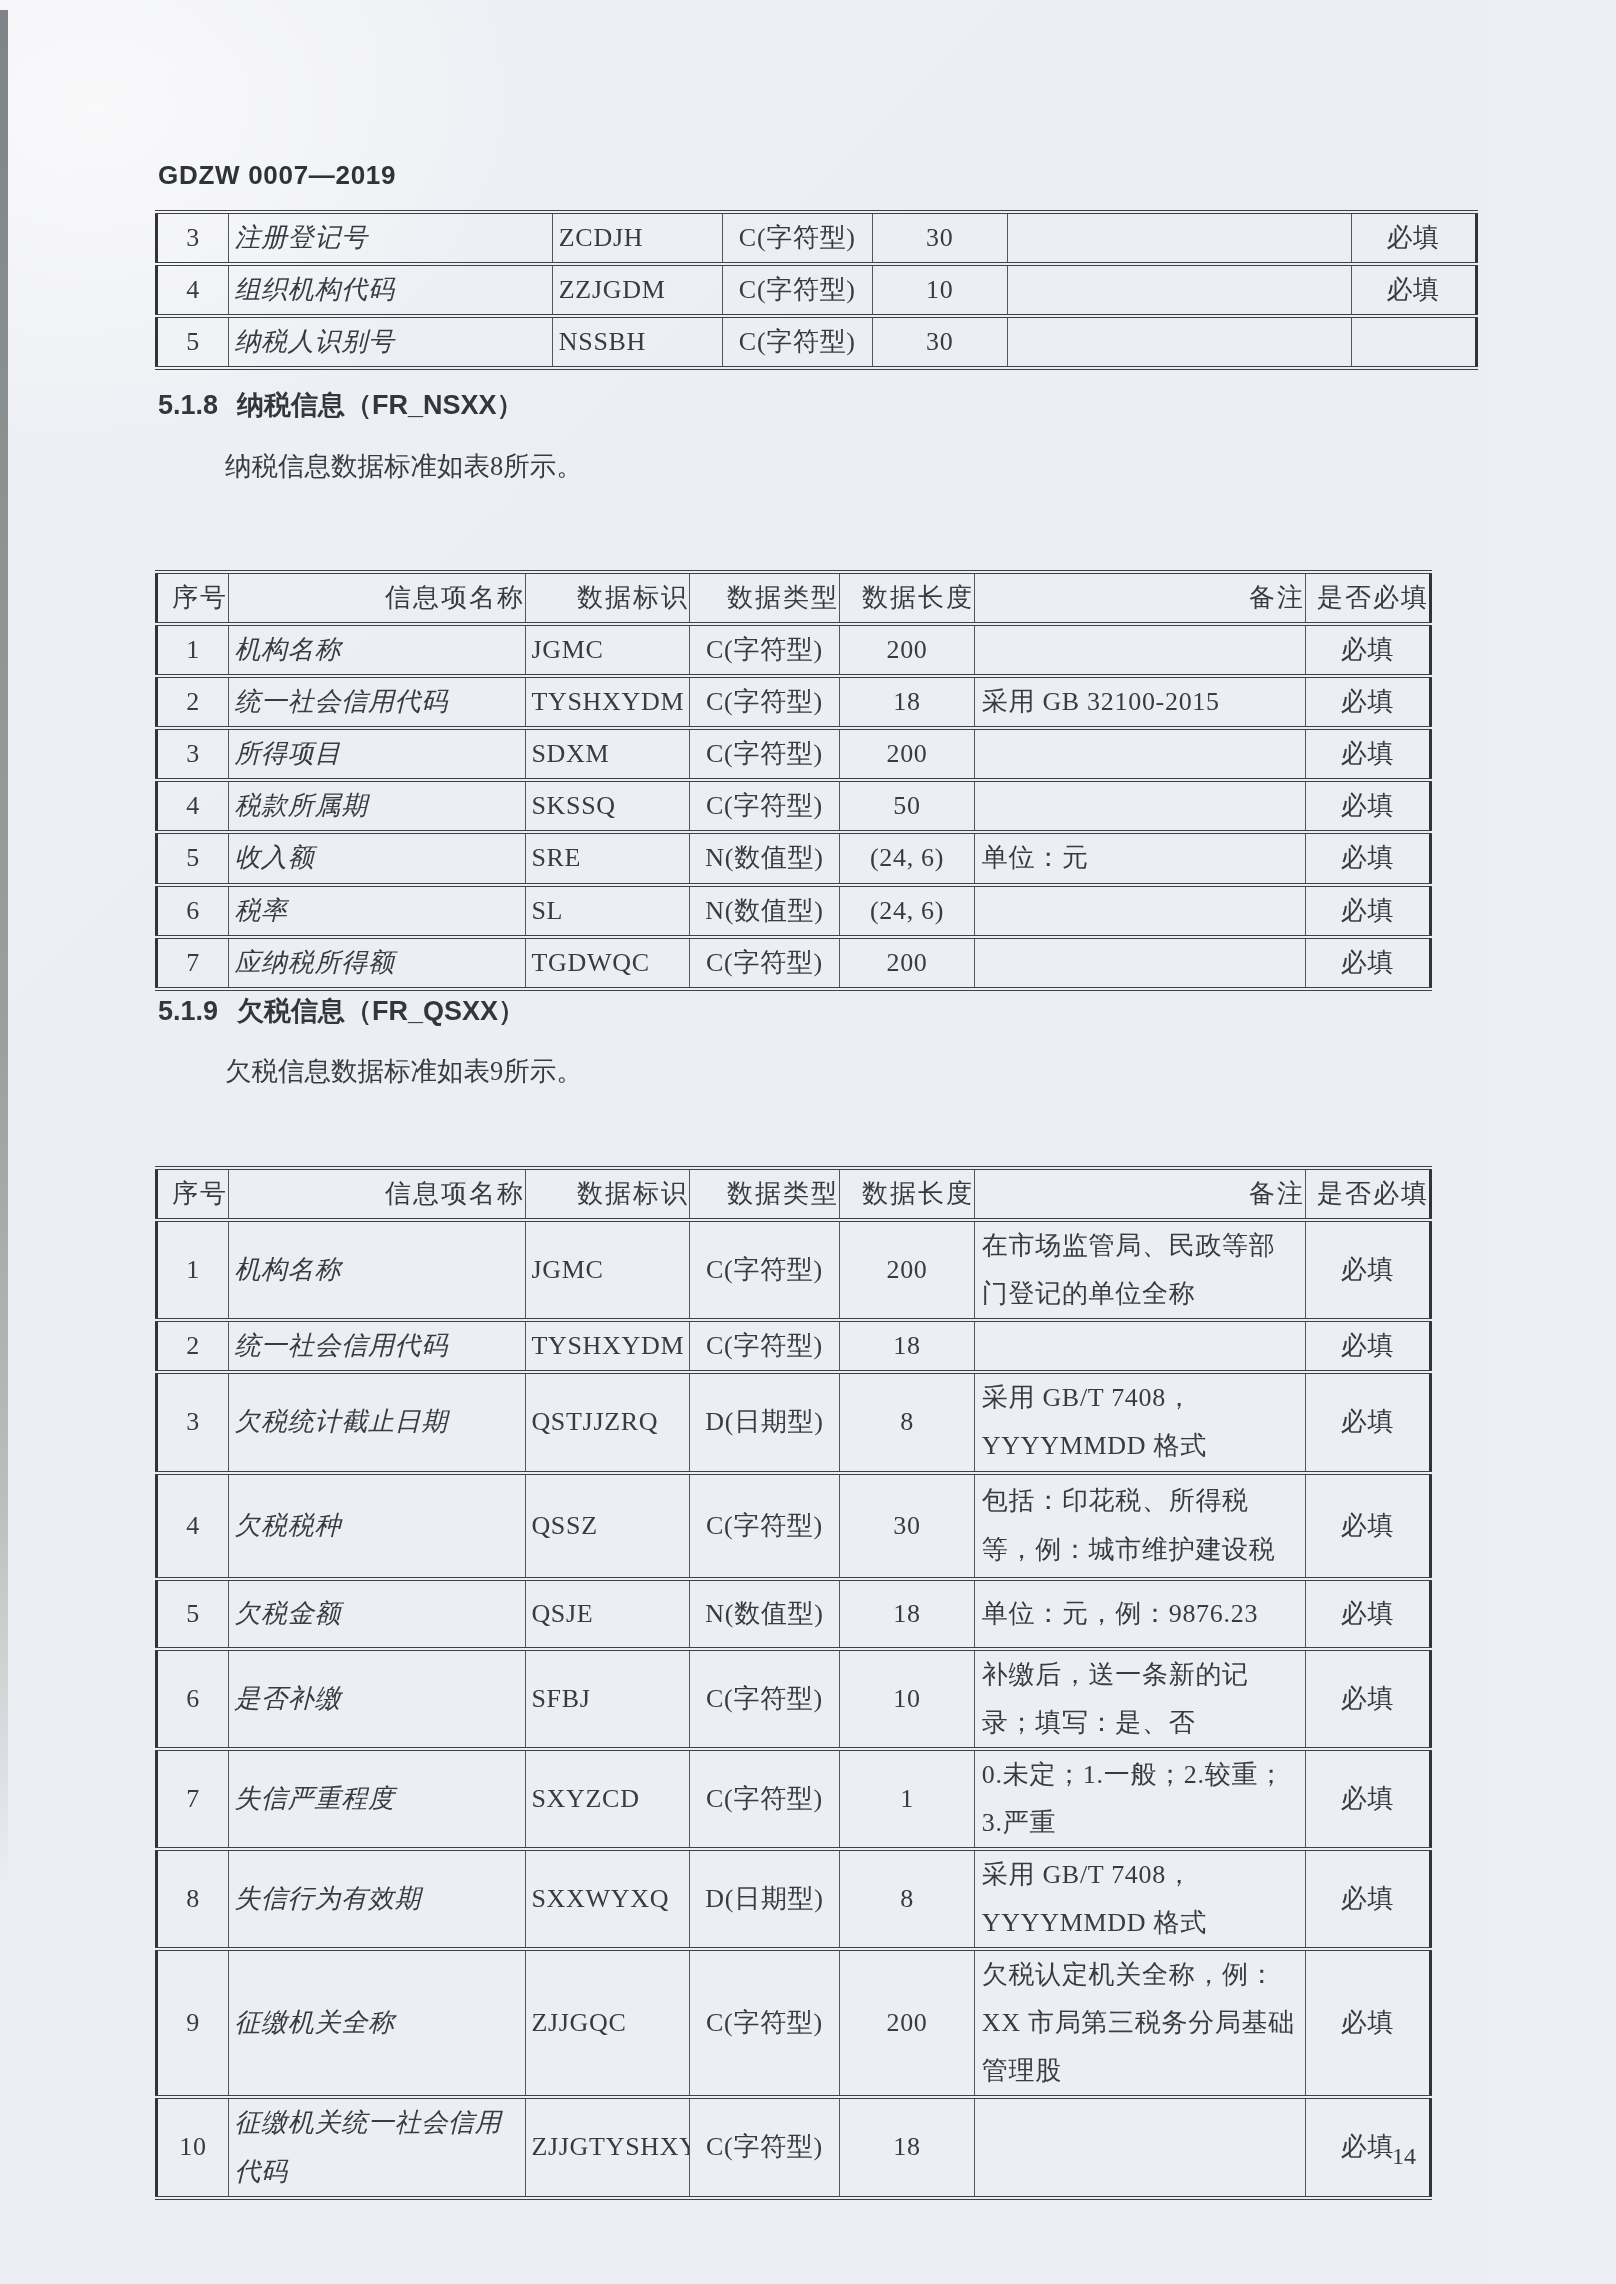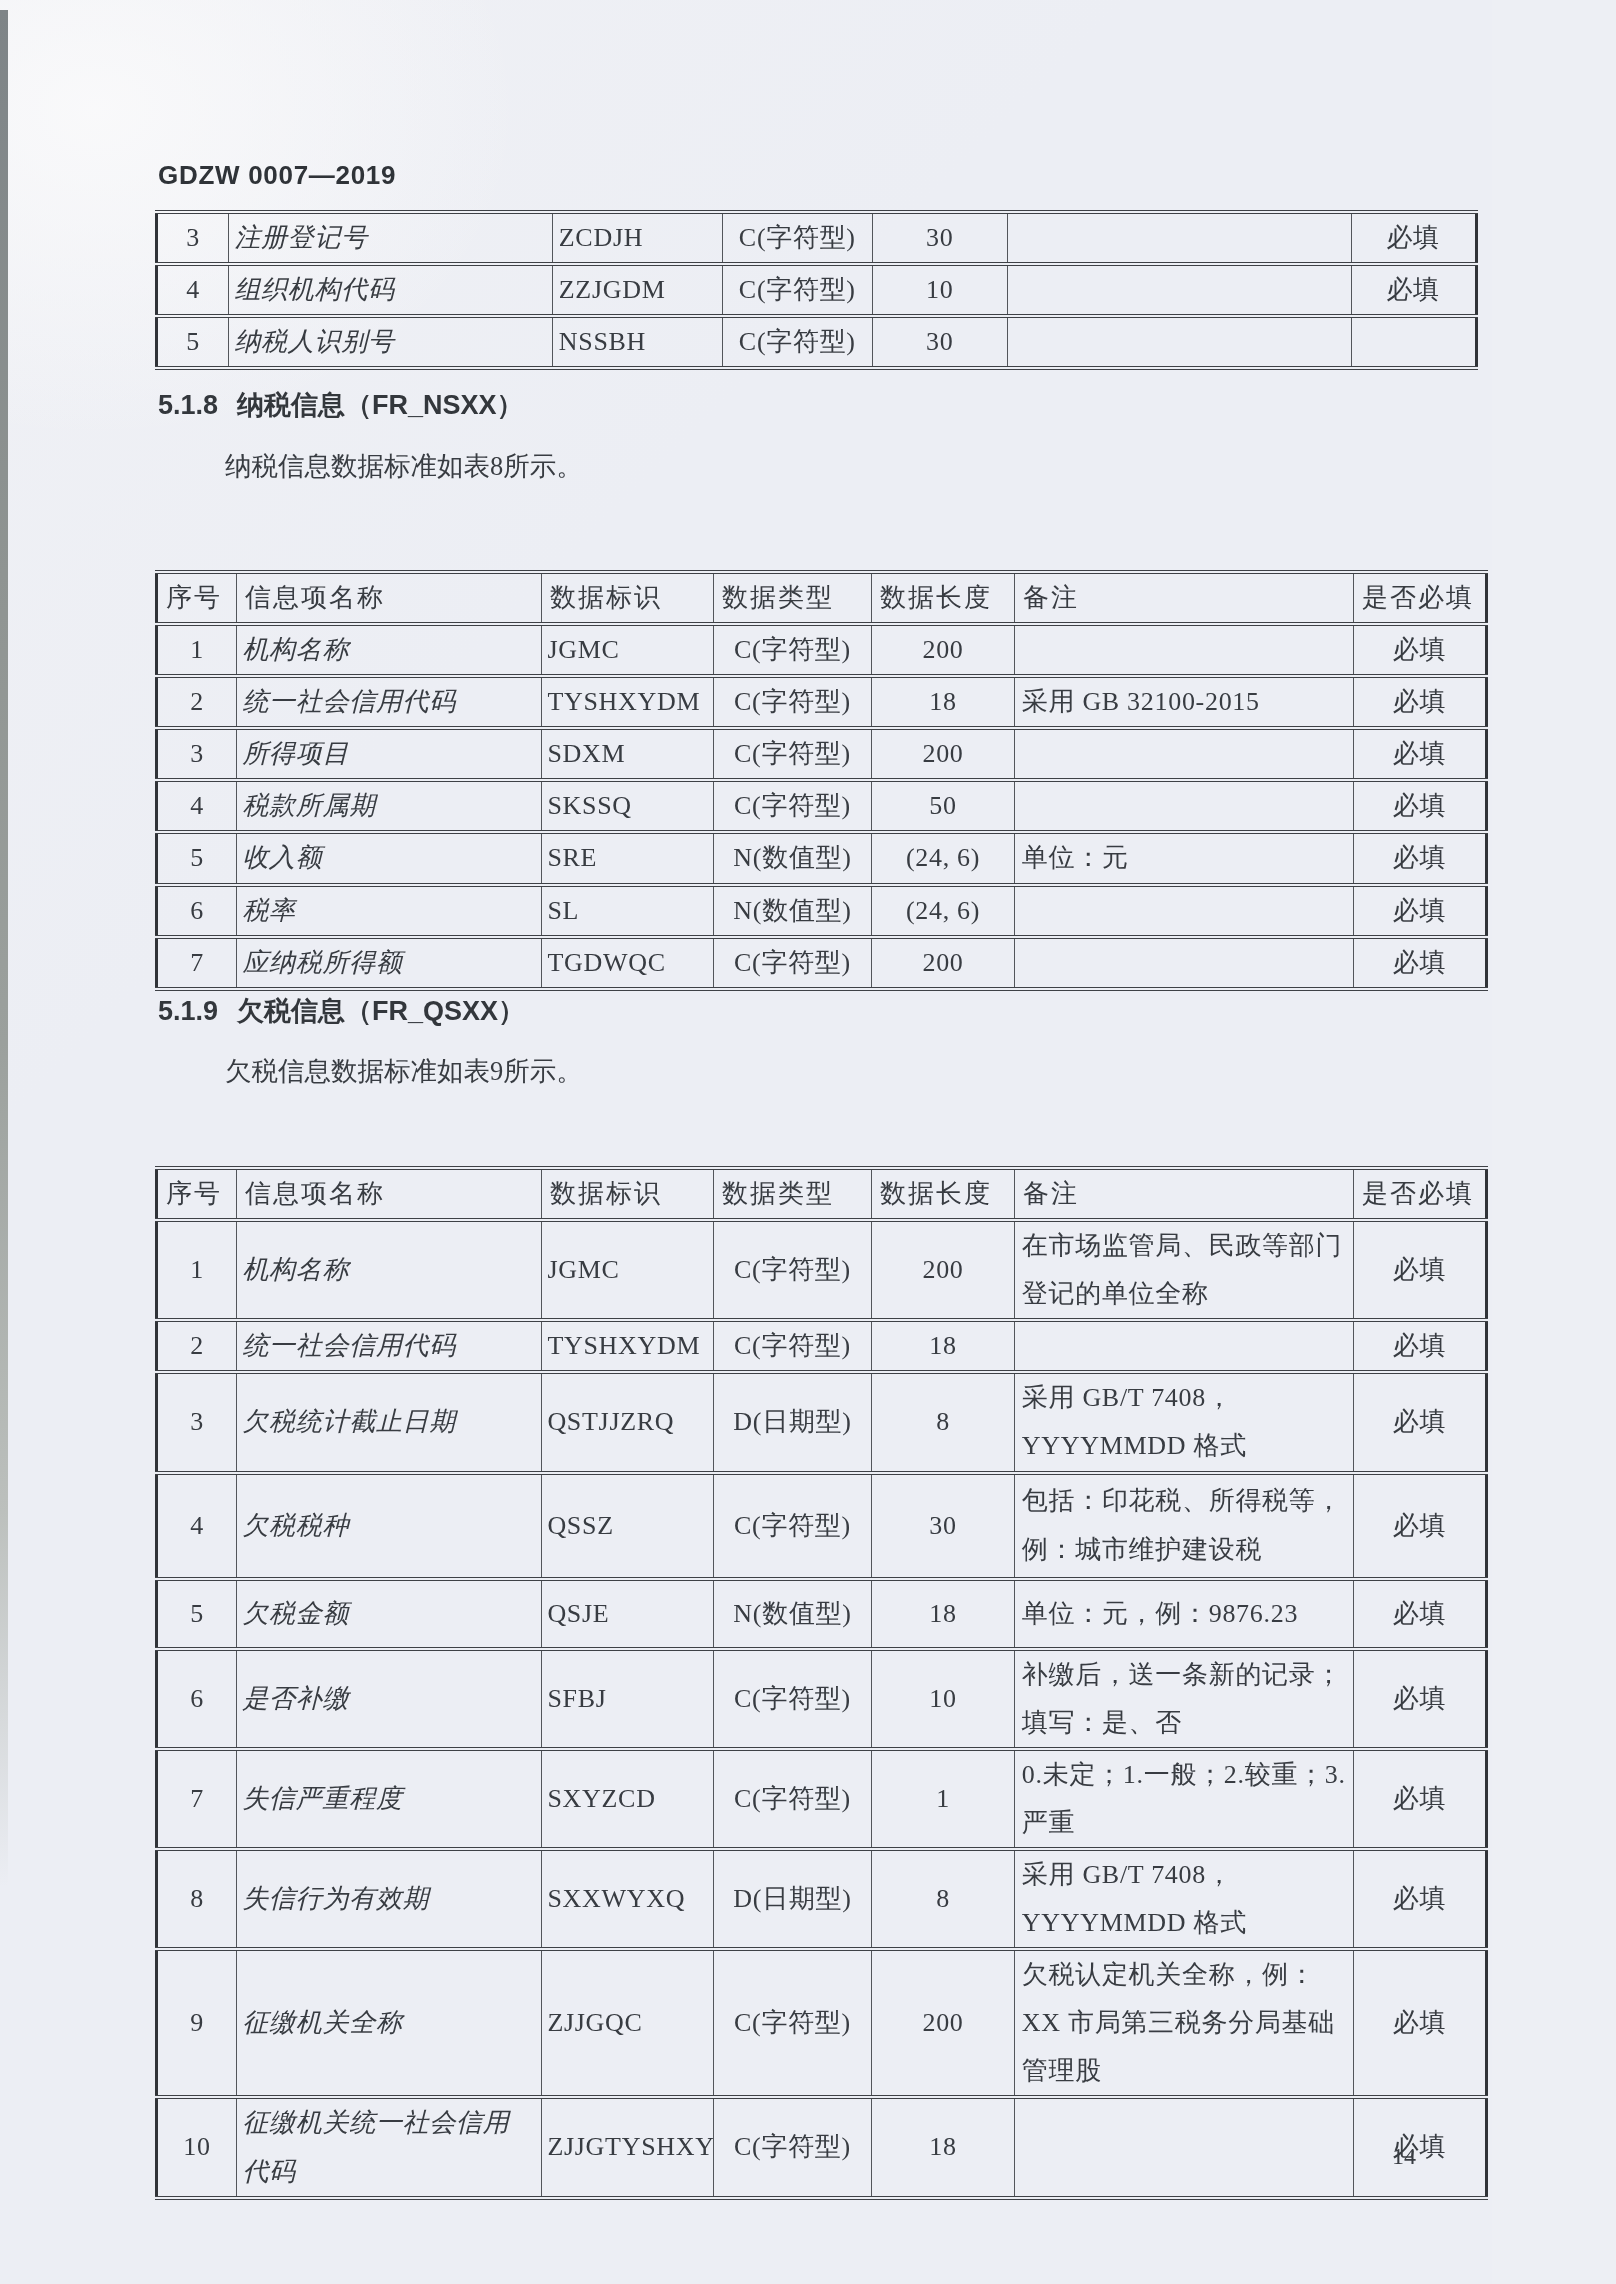--- a/index.html
+++ b/index.html
@@ -44,21 +44,21 @@
     border-collapse:collapse;table-layout:fixed;width:1266px;
     border:3.4px solid #303338;
     font-size:26px;color:#383c42;
   }
   .dtable th,.dtable td{
     border-left:1.4px solid #53565b;border-right:1.4px solid #53565b;
     border-top:4.1px double #3e4146;border-bottom:4.1px double #3e4146;
     vertical-align:middle;padding:0;overflow:hidden;
     font-weight:normal;letter-spacing:0.7px;line-height:1.85;
   }
-  .dtable th{text-align:left;letter-spacing:2px;padding-left:8px;}
+  .dtable th{text-align:right;letter-spacing:2px;}
   .dtable td{text-align:center;}
   .dtable td:nth-child(2){text-align:left;padding-left:5.4px;padding-right:22px;font-style:italic;}
   .dtable td:nth-child(3){text-align:left;padding-left:5.4px;}
   .dtable td:nth-child(6){text-align:left;padding-left:6.8px;padding-right:6px;}
   .dtable th:nth-child(1),.dtable td:nth-child(1){width:70px;}
   .dtable th:nth-child(2),.dtable td:nth-child(2){width:296px;}
   .dtable th:nth-child(3),.dtable td:nth-child(3){width:163px;}
   .dtable th:nth-child(4),.dtable td:nth-child(4){width:149px;}
   .dtable th:nth-child(5),.dtable td:nth-child(5){width:134px;}
   .dtable th:nth-child(6),.dtable td:nth-child(6){width:330px;}

